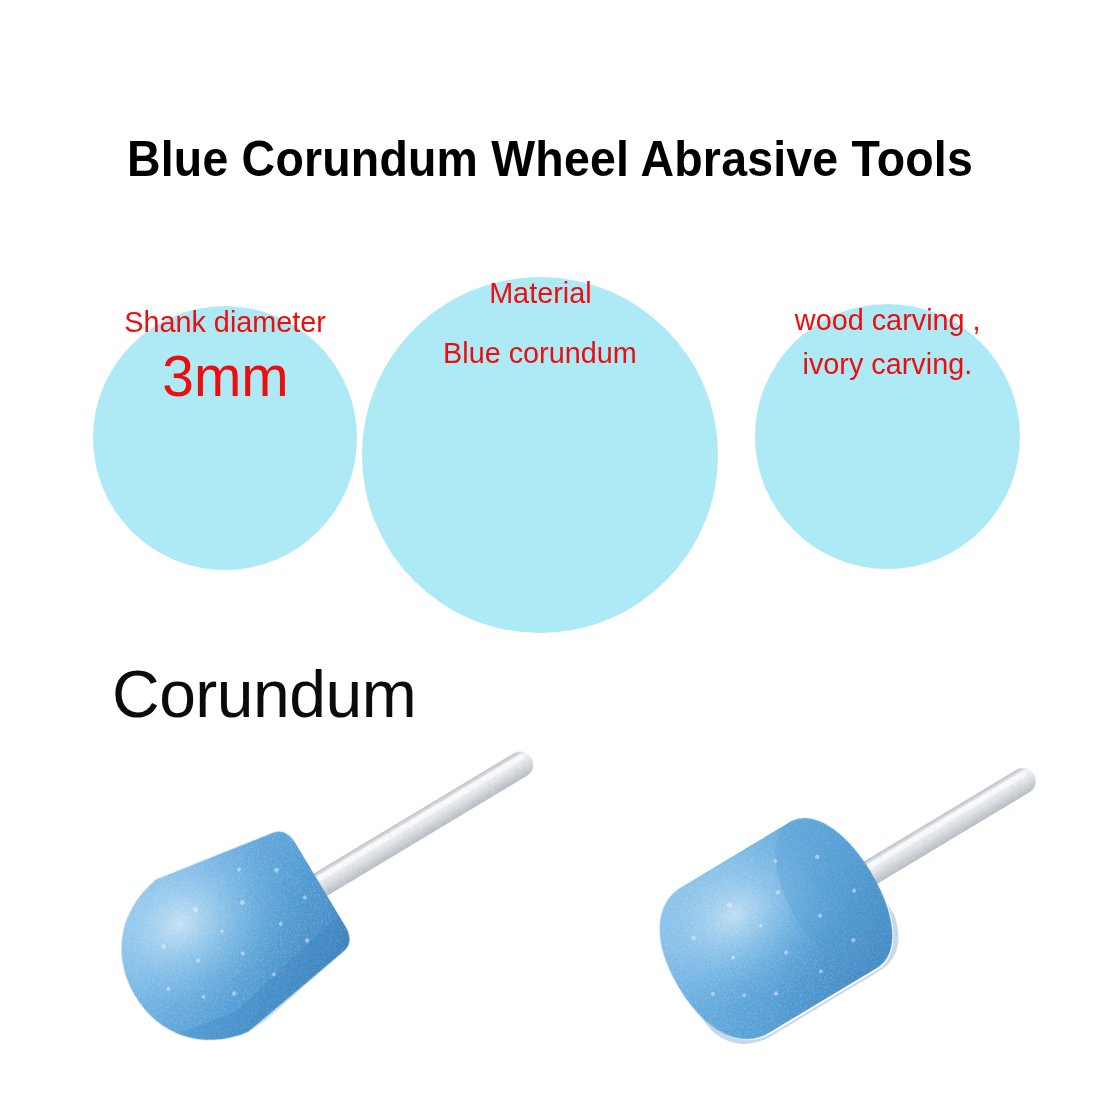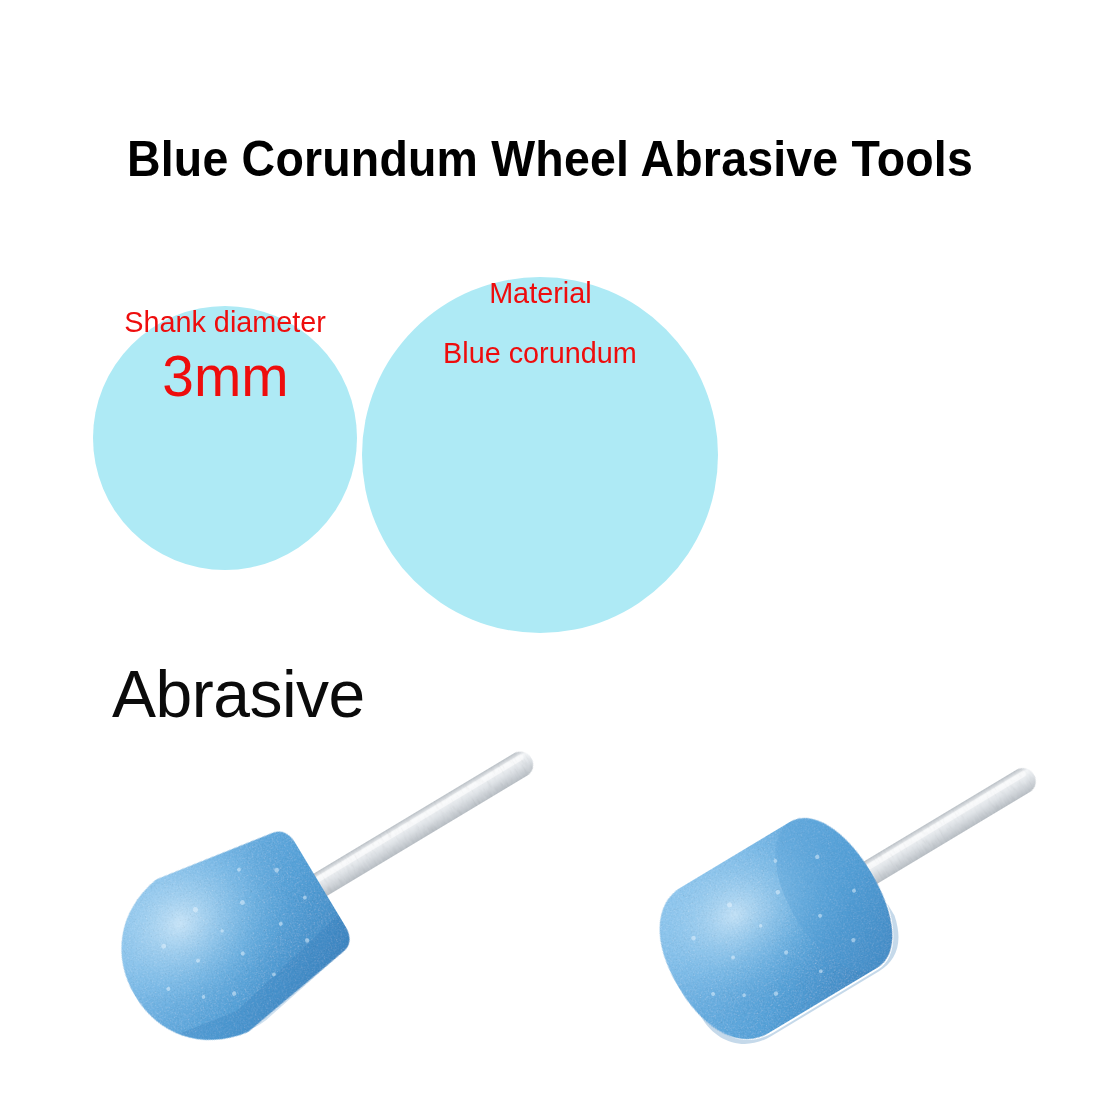--- a/index.html
+++ b/index.html
@@ -94,22 +94,26 @@
   <div class="circle circle-left">
     <div class="c-line small">Shank diameter</div>
     <div class="c-line big">3mm</div>
   </div>
 
   <div class="circle circle-middle">
     <div class="c-line mid">Material</div>
     <div class="c-line mid2">Blue corundum</div>
   </div>
 
-
-  <div class="product-label label-conical">Abrasive</div>
+  <div class="circle circle-right">
+    <div class="c-line r1">wood carving ,</div>
+    <div class="c-line r2">ivory carving.</div>
+  </div>
+
+  <div class="product-label label-conical">Corundum</div>
 
 
   <div class="product-art art-conical">
     <svg width="580" height="400" viewBox="0 0 580 400">
       <defs>
         <linearGradient id="shankGradA" x1="0" y1="0" x2="0" y2="1">
           <stop offset="0%" stop-color="#b9bfc5"></stop>
           <stop offset="22%" stop-color="#f4f6f8"></stop>
           <stop offset="55%" stop-color="#dfe3e7"></stop>
           <stop offset="100%" stop-color="#b7bdc3"></stop>

